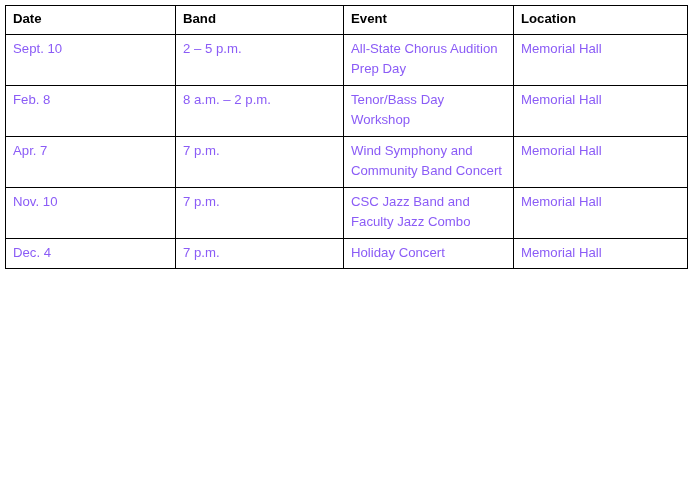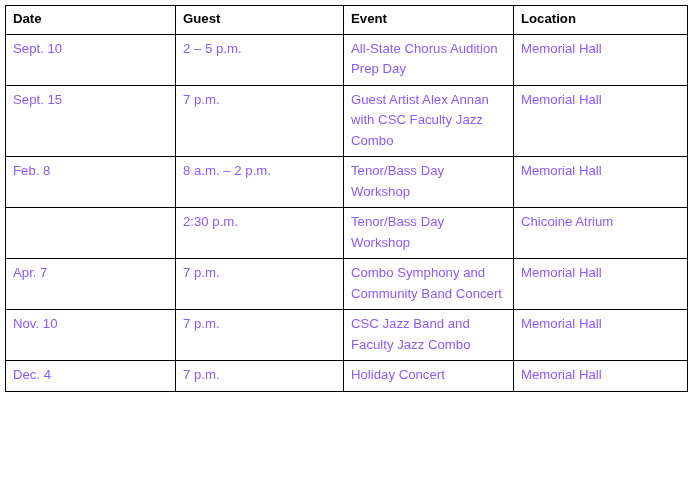--- a/index.html
+++ b/index.html
@@ -61,54 +61,42 @@
   <table class="schedule">
     <colgroup>
       <col class="c-date">
       <col class="c-time">
       <col class="c-event">
       <col class="c-location">
     </colgroup>
     <thead>
       <tr>
         <th>Date</th>
-        <th>Guest</th>
+        <th>Band</th>
         <th>Event</th>
         <th>Location</th>
       </tr>
     </thead>
     <tbody>
       <tr>
         <td>Sept. 10</td>
         <td>2 – 5 p.m.</td>
         <td>All-State Chorus Audition Prep Day</td>
         <td>Memorial Hall</td>
       </tr>
       <tr>
-        <td>Sept. 15</td>
-        <td>7 p.m.</td>
-        <td>Guest Artist Alex Annan with CSC Faculty Jazz Combo</td>
-        <td>Memorial Hall</td>
-      </tr>
-      <tr>
         <td>Feb. 8</td>
         <td>8 a.m. – 2 p.m.</td>
         <td>Tenor/Bass Day Workshop</td>
         <td>Memorial Hall</td>
       </tr>
       <tr>
-        <td class="empty-cell"></td>
-        <td>2:30 p.m.</td>
-        <td>Tenor/Bass Day Workshop</td>
-        <td>Chicoine Atrium</td>
-      </tr>
-      <tr>
         <td>Apr. 7</td>
         <td>7 p.m.</td>
-        <td>Combo Symphony and Community Band Concert</td>
+        <td>Wind Symphony and Community Band Concert</td>
         <td>Memorial Hall</td>
       </tr>
       <tr>
         <td>Nov. 10</td>
         <td>7 p.m.</td>
         <td>CSC Jazz Band and Faculty Jazz Combo</td>
         <td>Memorial Hall</td>
       </tr>
       <tr>
         <td>Dec. 4</td>

